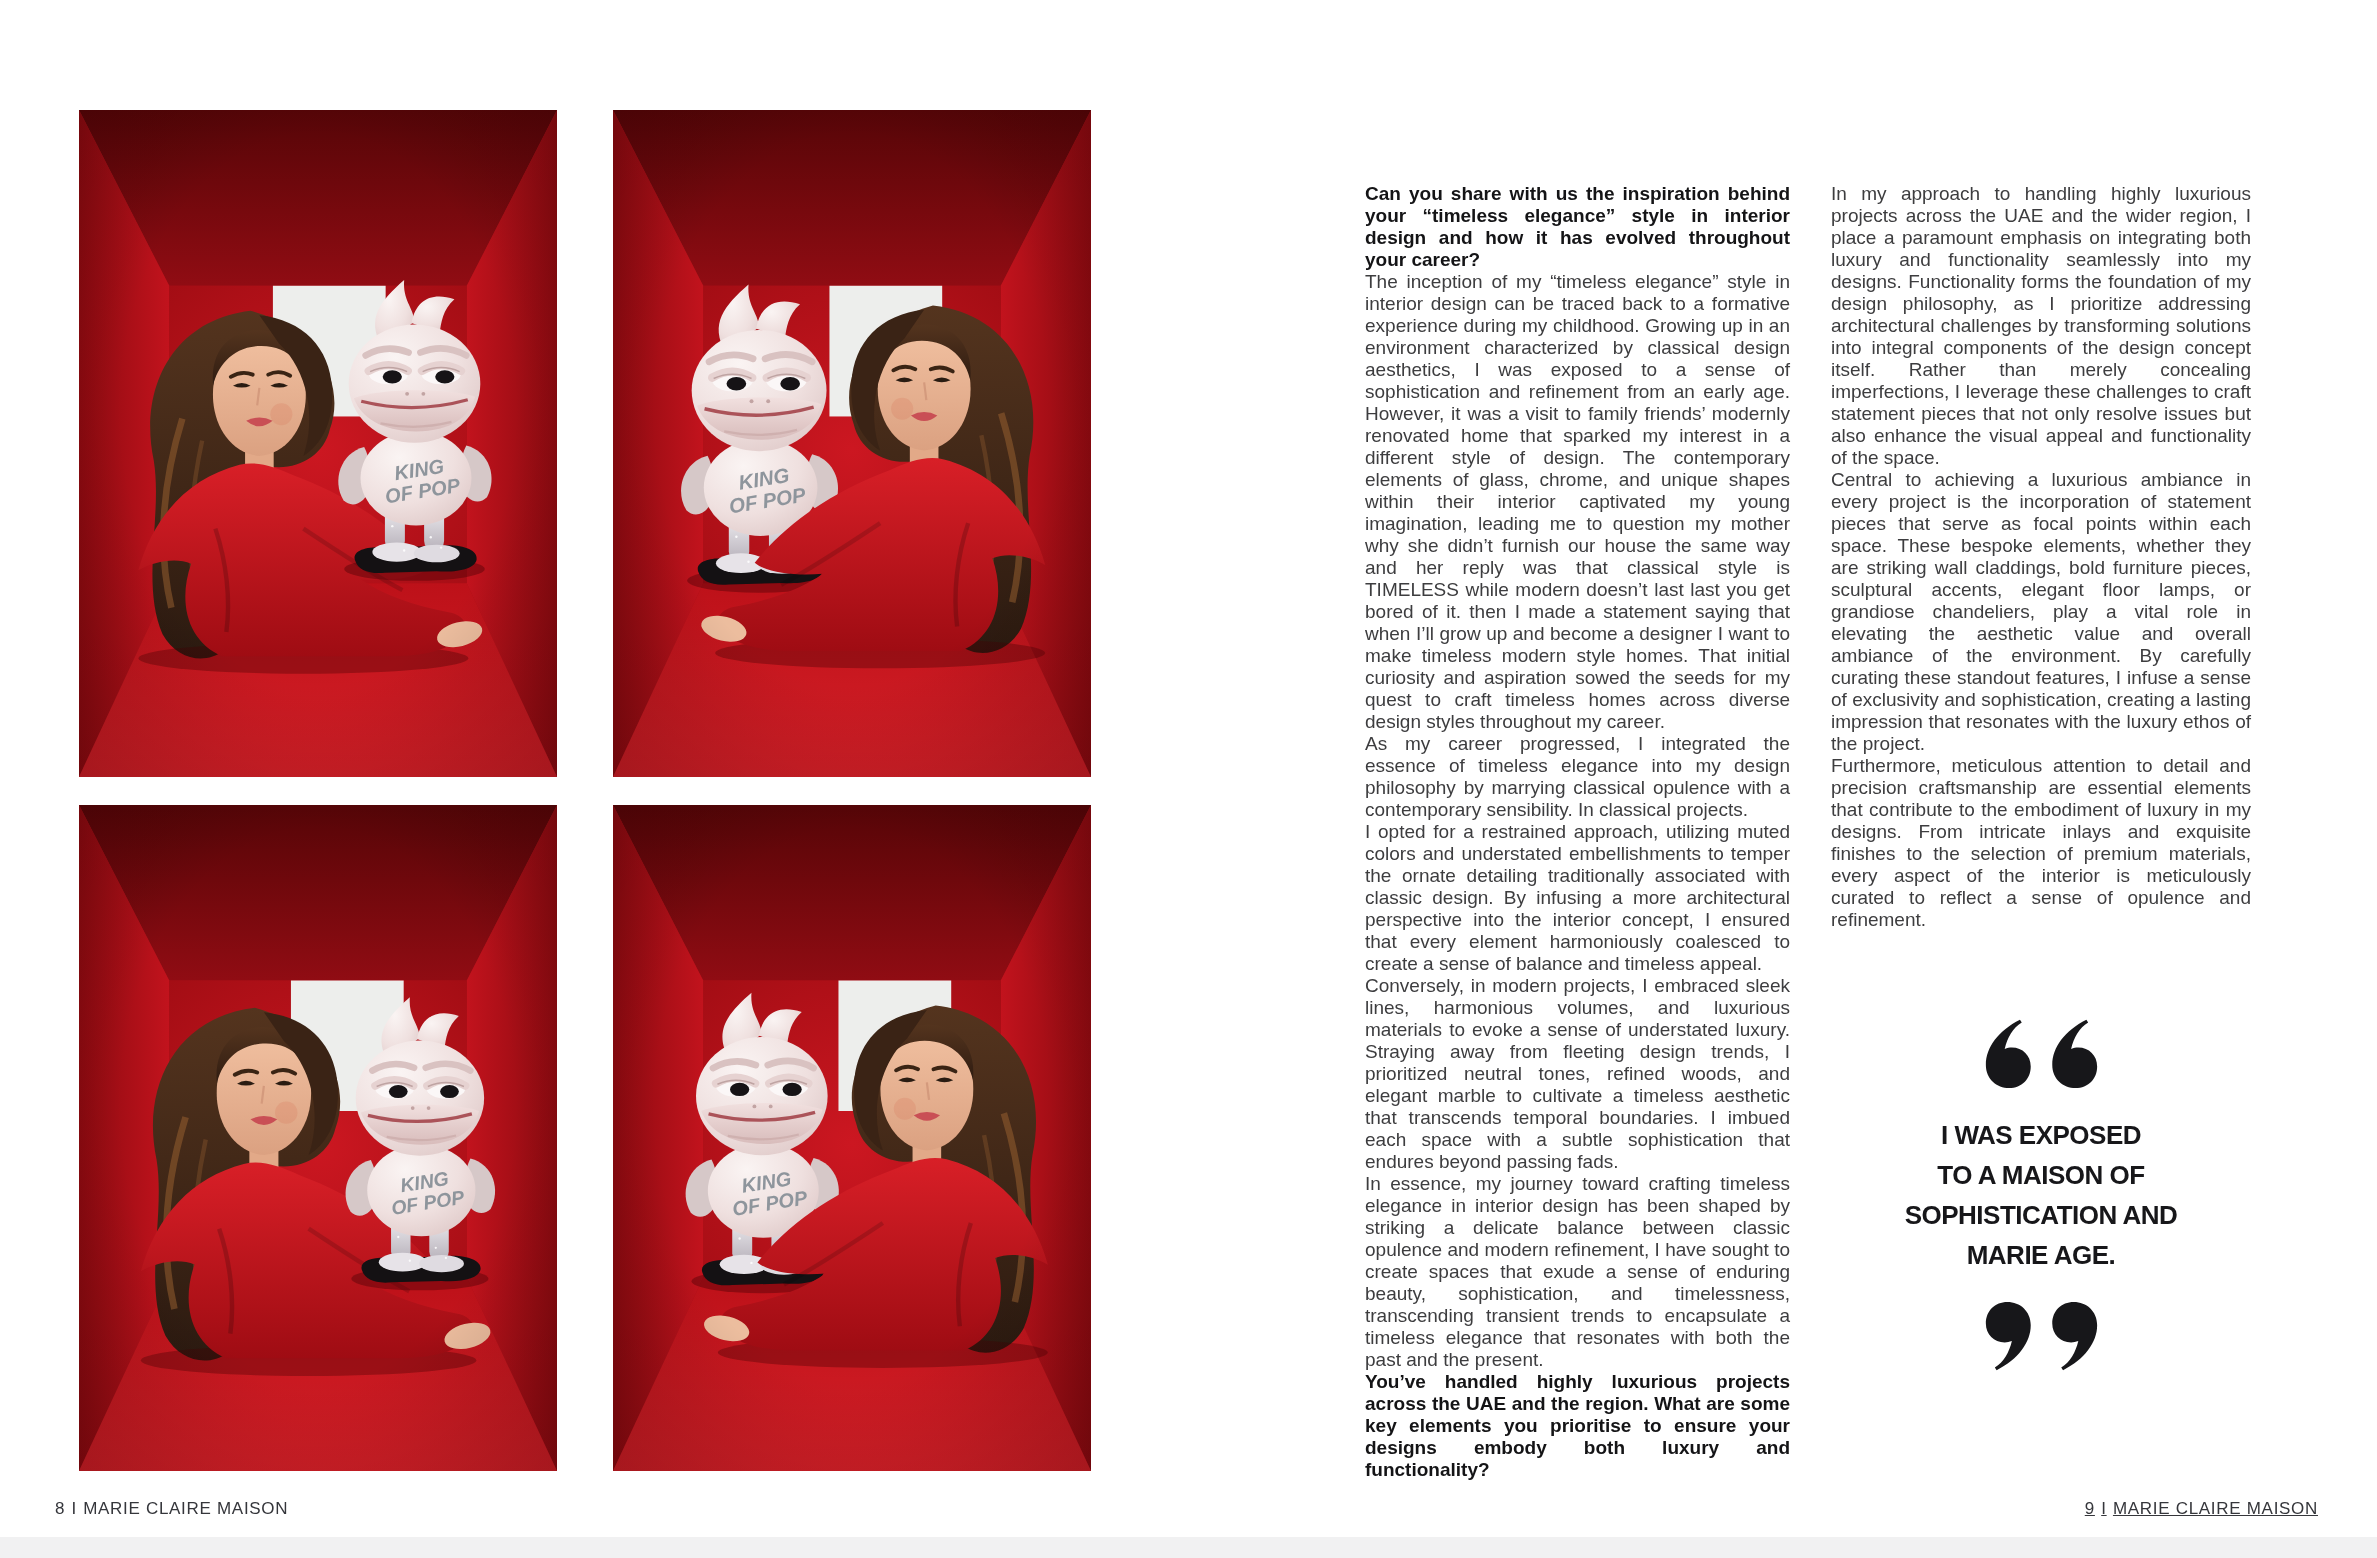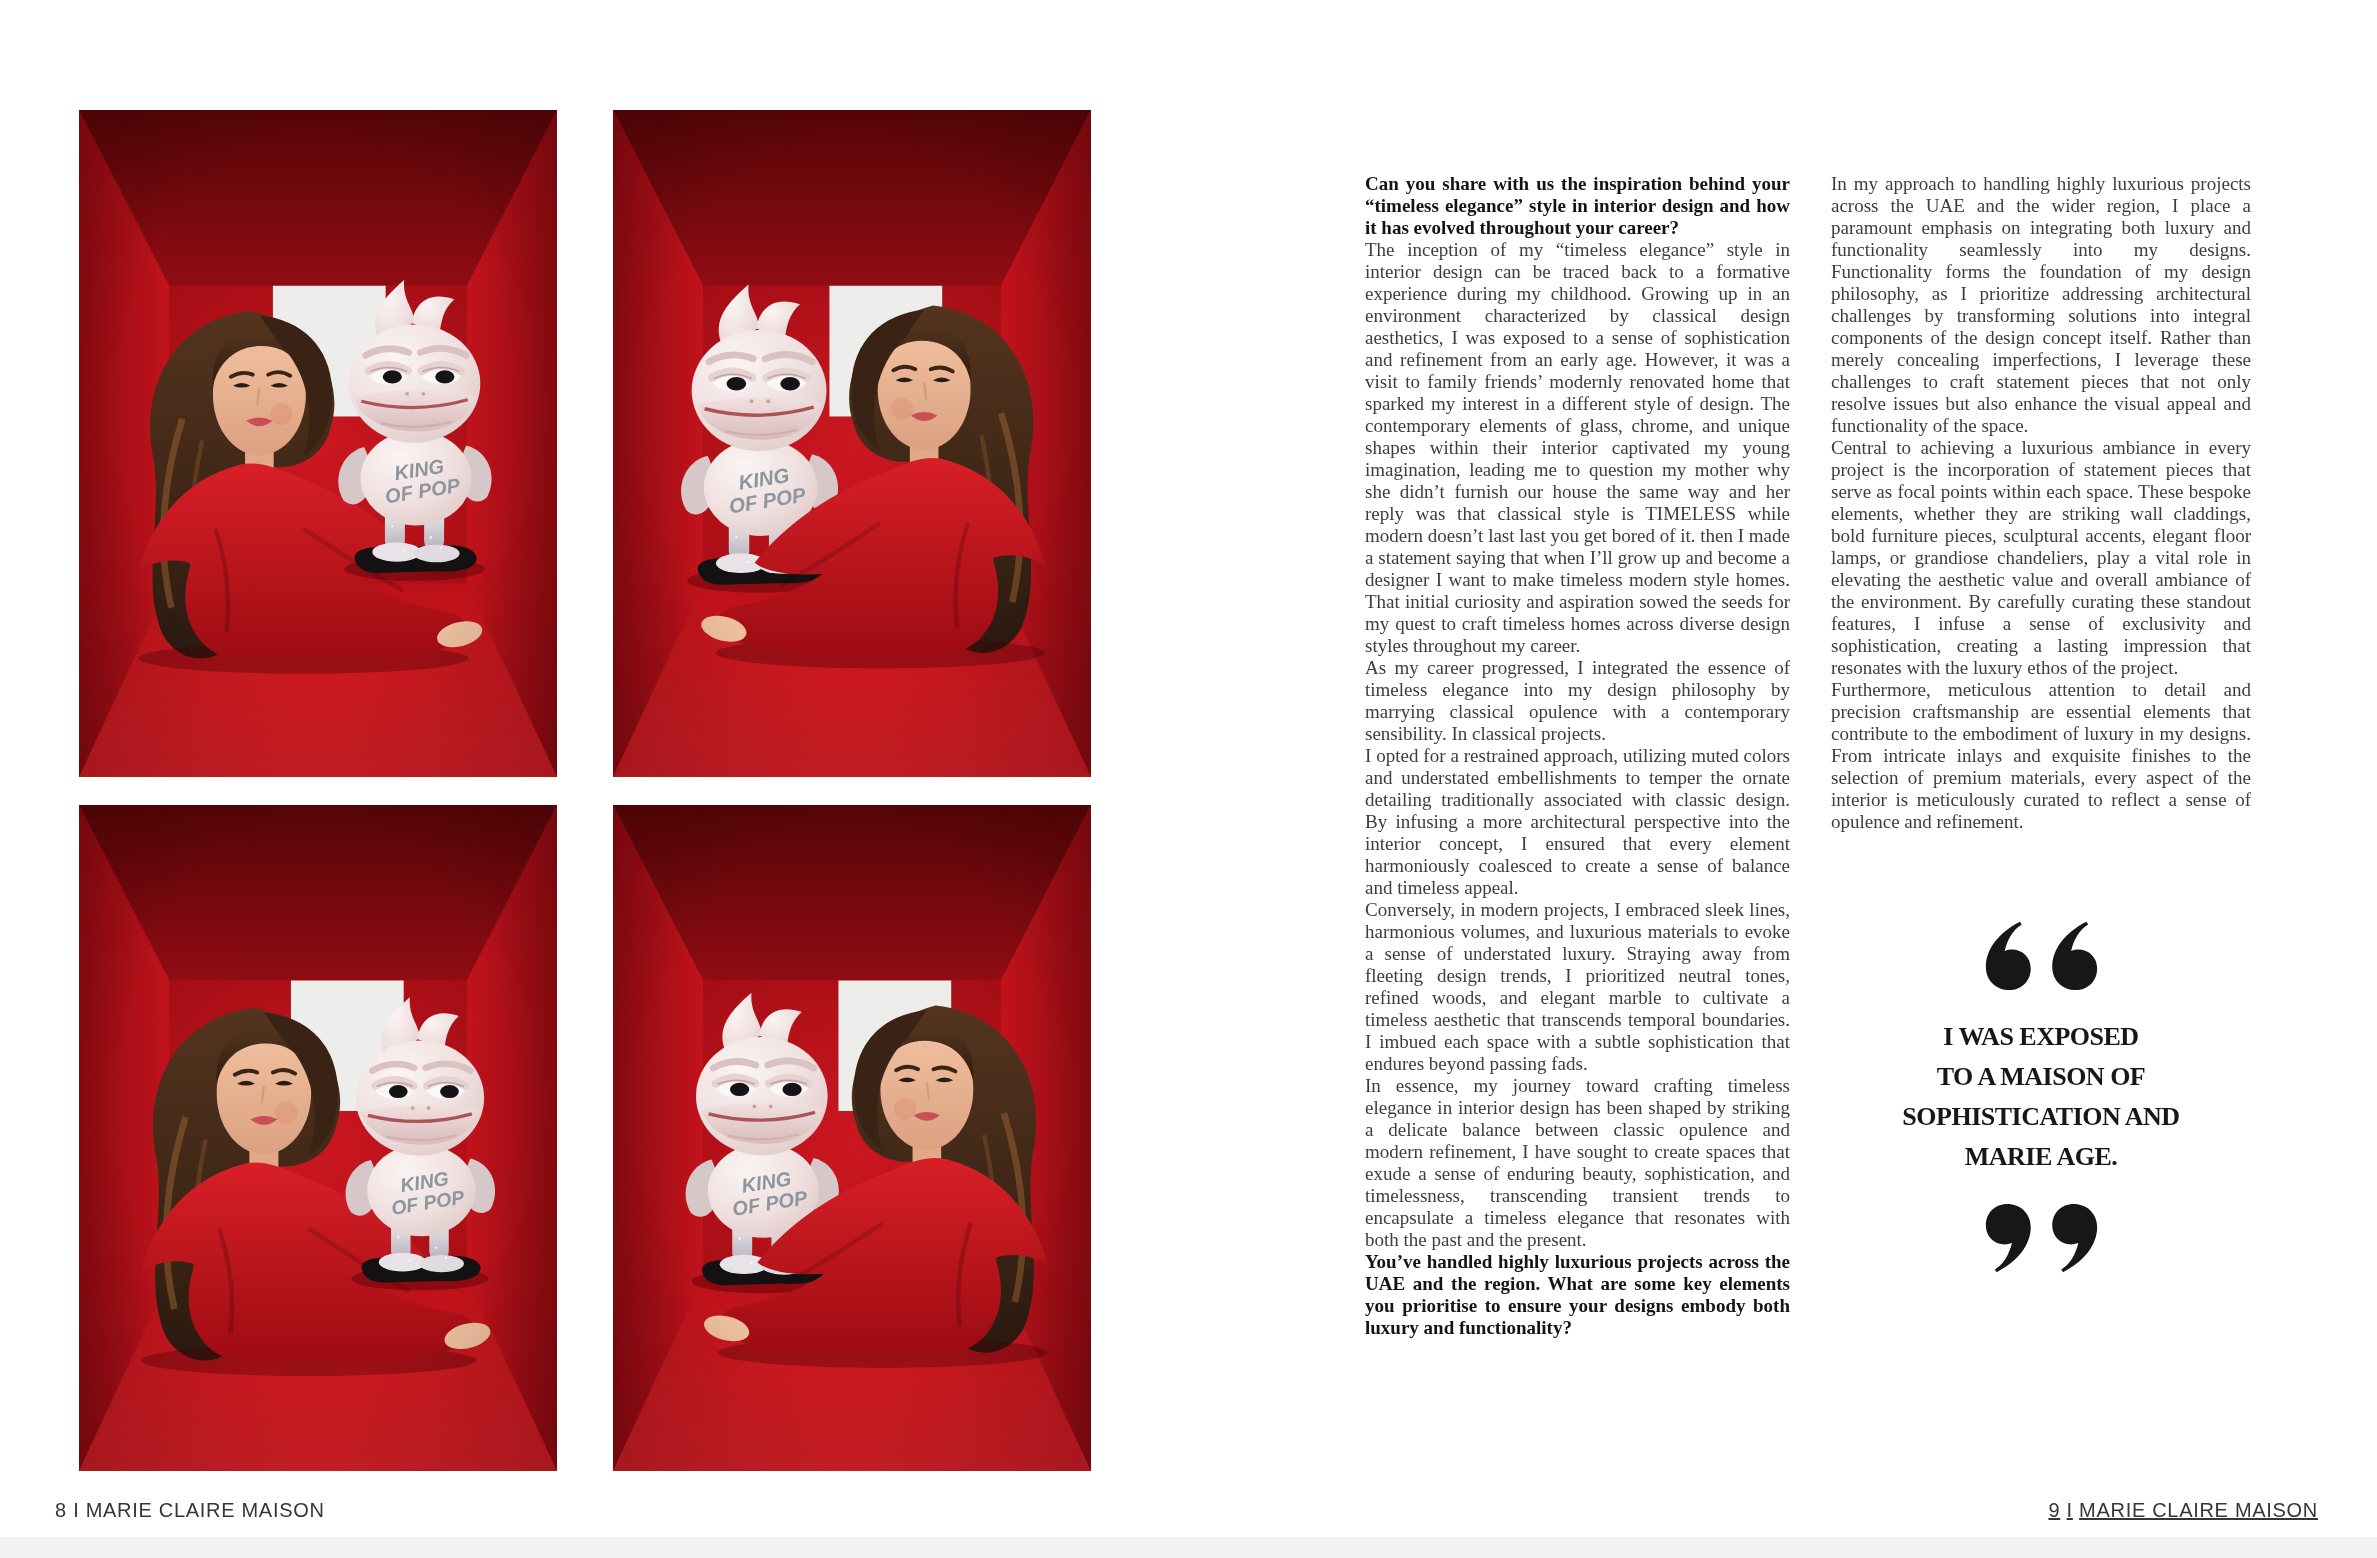--- a/index.html
+++ b/index.html
@@ -9,40 +9,40 @@
   }
   
   .photo { position:absolute; margin:0; padding:0; }
   .photo svg { display:block; width:100%; height:100%; }
   .photo-1 { left:79px;  top:110px; width:478px; height:667px; }
   .photo-2 { left:613px; top:110px; width:478px; height:667px; }
   .photo-3 { left:79px;  top:805px; width:478px; height:666px; }
   .photo-4 { left:613px; top:805px; width:478px; height:666px; }
   
   .col {
-    position:absolute; top:173px; color:#3d3d3f;
-    font-size:19px; line-height:22px; text-align:justify;font-family:Liberation Serif, serif;
+    position:absolute; top:183px; color:#3d3d3f;
+    font-size:19px; line-height:22px; text-align:justify;
   }
   .col-1 { left:1365px; width:425px; }
   .col-2 { left:1831px; width:420px; }
   .col p { margin:0; }
   .question { font-weight:bold; color:#141416; margin:0; }
   .question-2 { margin-top:47px; }
   
   .pullquote { margin-top:87px; text-align:center; color:#17171a; }
   .quote-marks { display:block; margin:0 auto; }
   .quote-open  { margin-bottom:27px; }
   .quote-close { margin-top:27px; transform:rotate(180deg); }
   .pq-line {
     font-weight:bold; font-size:26px; line-height:40px;
     letter-spacing:-0.5px; white-space:nowrap;
   }
   
   .footer {
-    position:absolute; top:1499px; font-size:20px; letter-spacing:0.7px;
+    position:absolute; top:1499px; font-size:17px; letter-spacing:0.7px;
     color:#35363b; white-space:nowrap;
   }
   .footer-left  { left:55px; }
   .footer-right { right:59px;text-decoration:underline; }
   .footer .sep { padding:0 6.3px; }
   .bottom-bar {
     position:absolute; left:0; right:0; bottom:0; height:21.6px; background:#f1f1f2;
   }
   .defs-holder { position:absolute; width:0; height:0; overflow:hidden; }
 </style>

